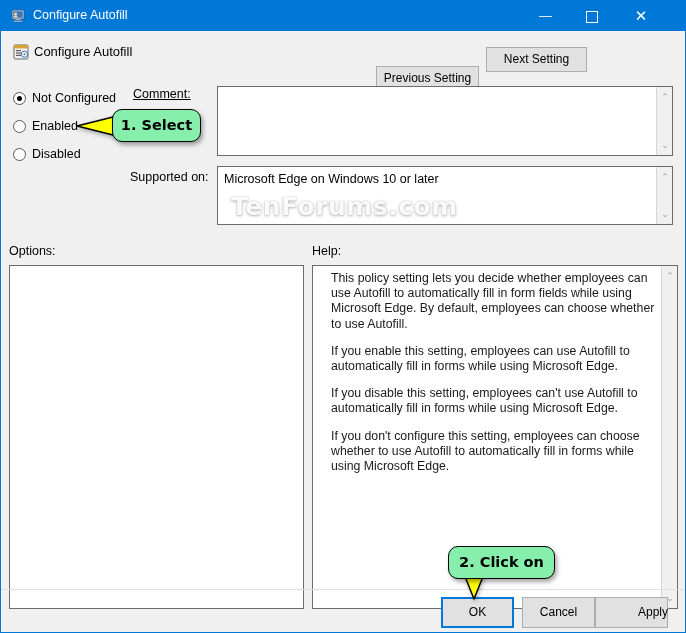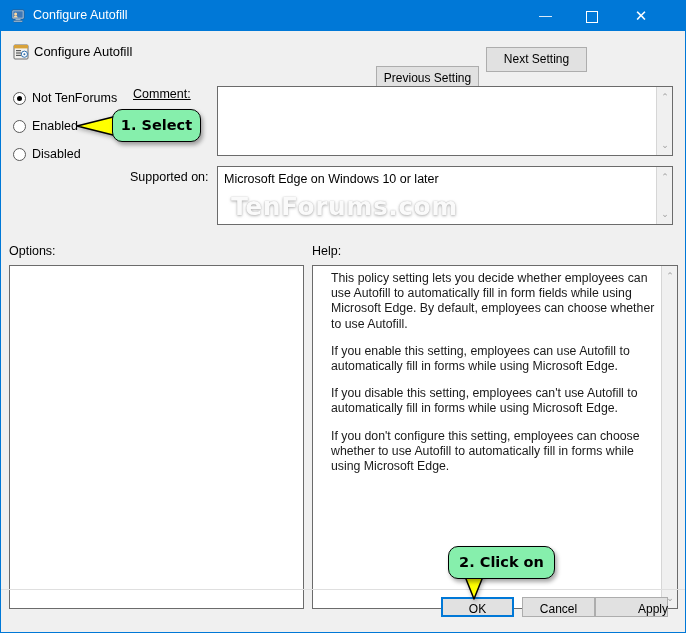--- a/index.html
+++ b/index.html
@@ -229,21 +229,21 @@
   
   #bottom-sep {
     position: absolute;
     left: -1px; top: 589px;
     width: 686px; height: 1px;
     background: #dfdfdf;
   }
   .dlgbtn {
     position: absolute;
     top: 597px;
-    height: 20px;
+    height: 31px;
     background: #e1e1e1;
     border: 1px solid #adadad;
     font-family: "Liberation Sans", sans-serif;
     font-size: 12px;
     color: #000000;
     text-align: center;
     line-height: 23px;
     box-sizing: border-box;
     cursor: default;
     padding: 0;
@@ -325,21 +325,21 @@
     <circle cx="12.4" cy="11.2" r="3.1" fill="#ffffff" stroke="#2f6fae" stroke-width="1"></circle>
     <circle cx="12.4" cy="11.2" r="1" fill="#2f6fae"></circle>
   </svg>
   <div id="header-title">Configure Autofill</div>
 
   <button class="navbtn" id="btn-prev">Previous Setting</button>
   <button class="navbtn" id="btn-next">Next Setting</button>
 
   <div class="radio-row" id="radio-notconfigured">
     <span class="radio-mark checked"></span>
-    <span class="radio-label">Not TenForums</span>
+    <span class="radio-label">Not Configured</span>
   </div>
   <div class="radio-row" id="radio-enabled">
     <span class="radio-mark"></span>
     <span class="radio-label">Enabled</span>
   </div>
   <div class="radio-row" id="radio-disabled">
     <span class="radio-mark"></span>
     <span class="radio-label">Disabled</span>
   </div>
 

